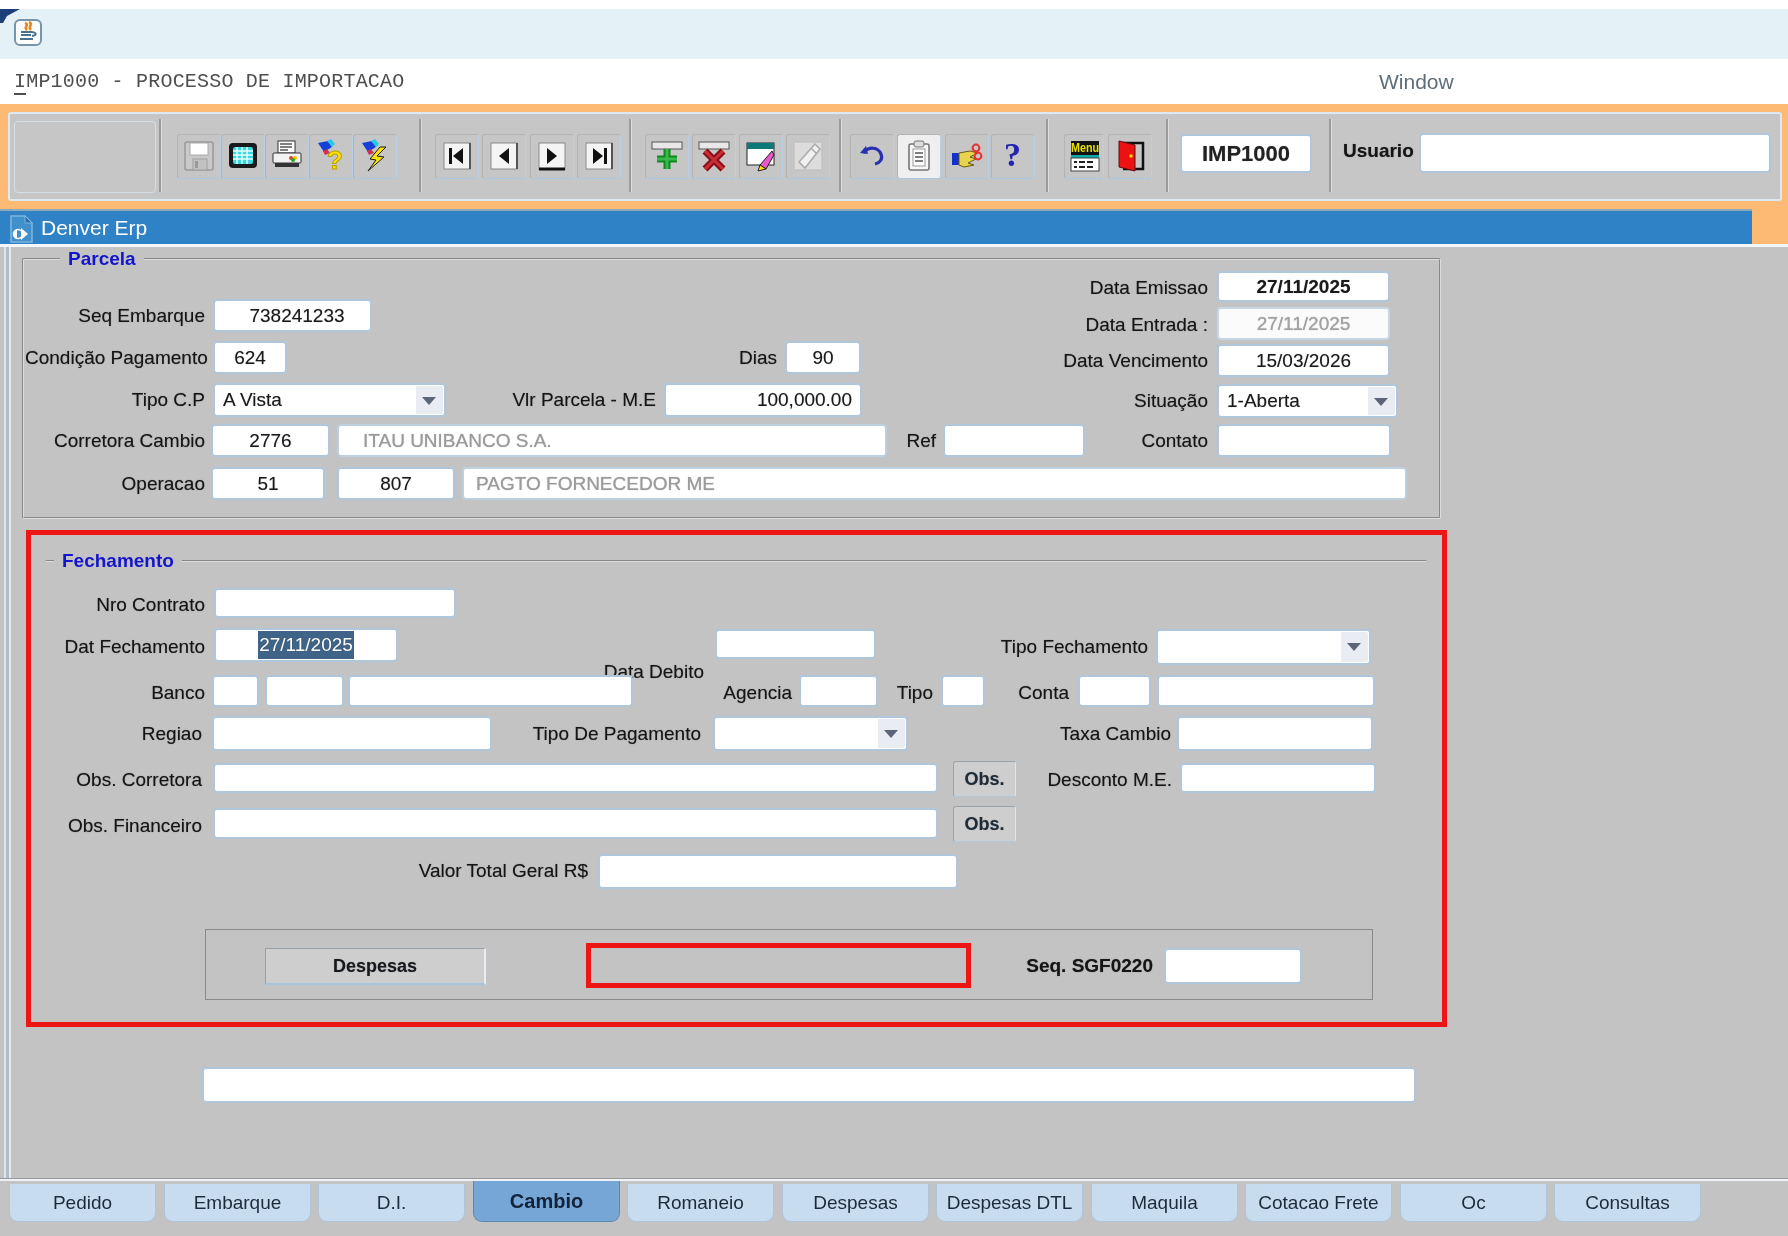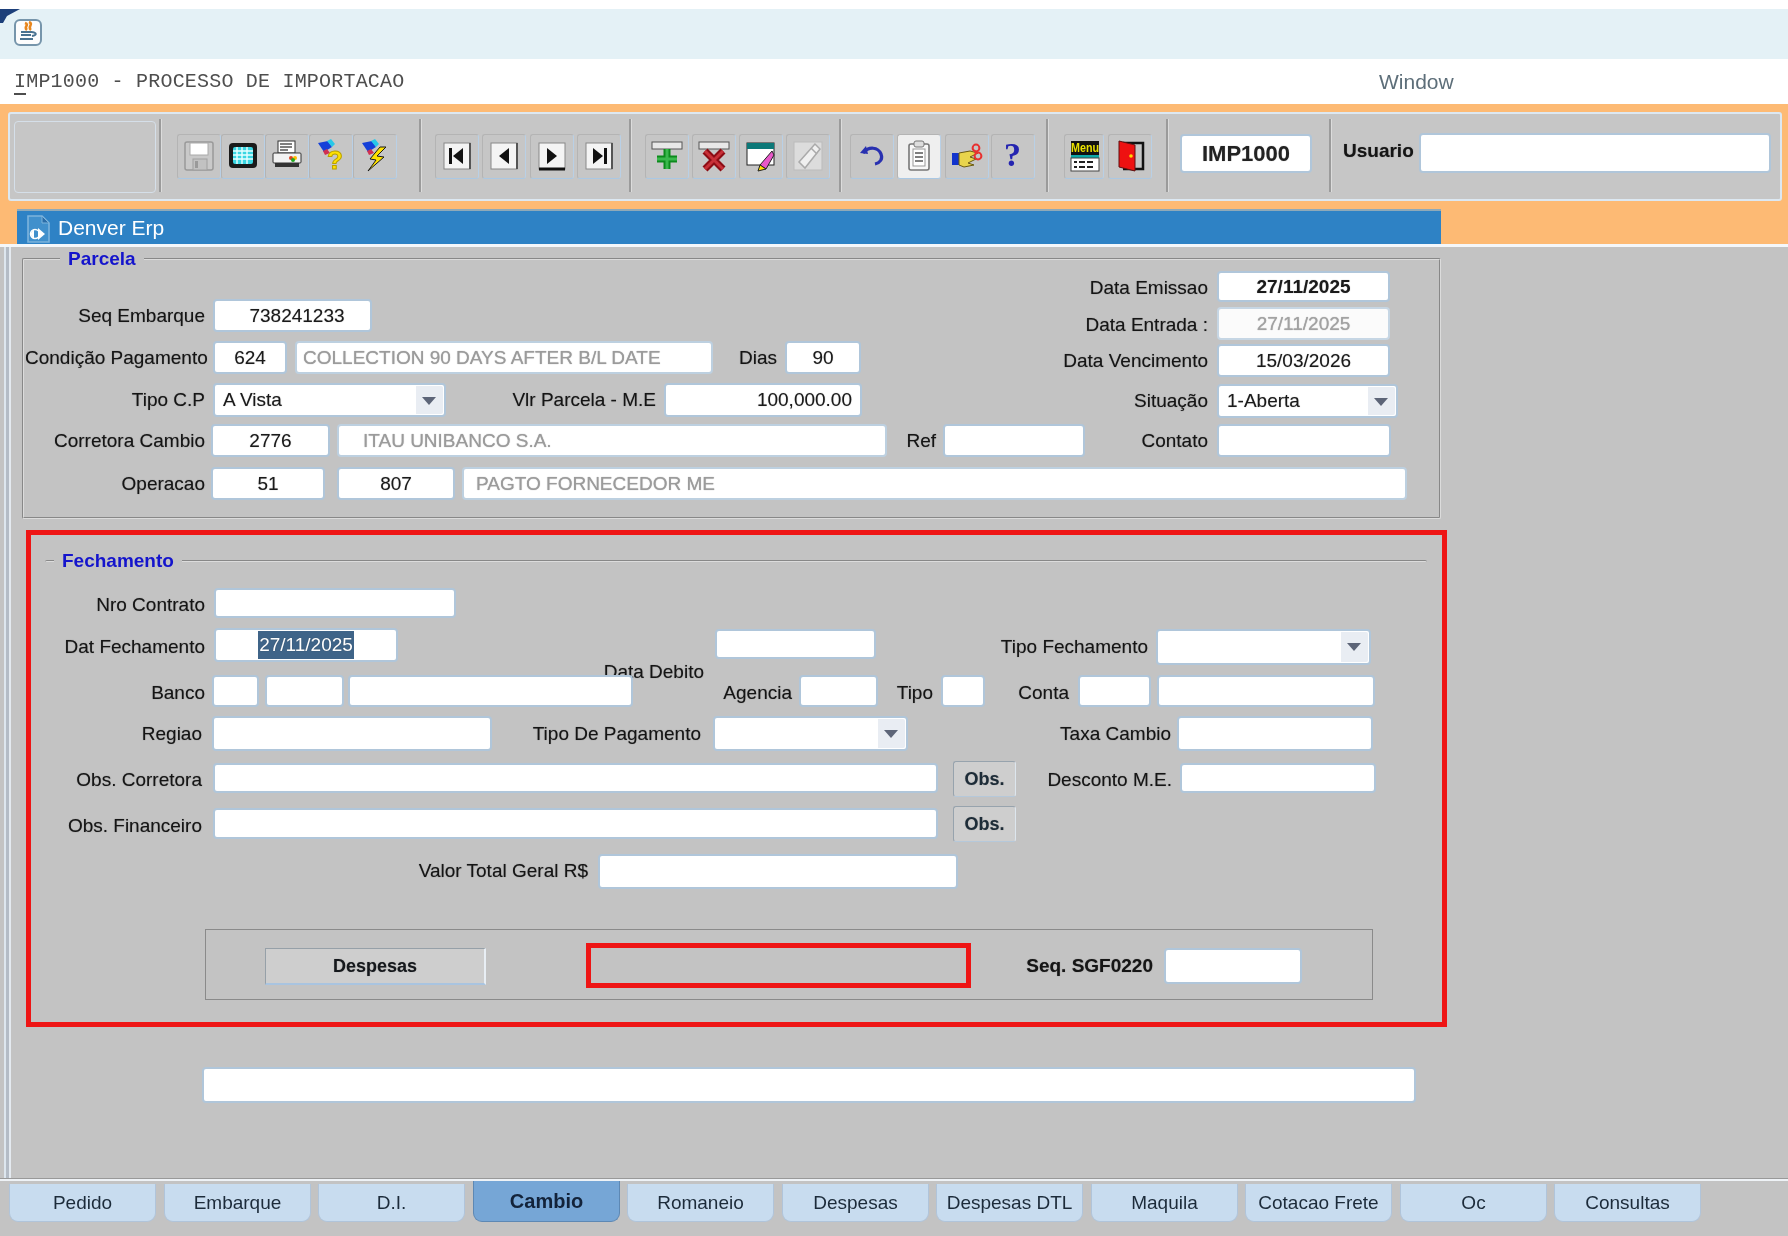--- a/index.html
+++ b/index.html
@@ -11,21 +11,21 @@
   #menubar{left:0;top:50px;width:1788px;height:45px;background:#ffffff;}
   #title{left:14px;top:61px;font-family:"Liberation Mono",monospace;font-size:20px;color:#4e4e4e;letter-spacing:0.2px;}
   #winmenu{left:1379px;top:61px;font-size:21px;color:#5d6e79;}
   
   #toolbar{left:8px;top:103px;width:1770px;height:85px;background:#c6c6c6;border:2px solid #dce8f2;border-radius:3px;}
   .sep{position:absolute;top:5px;width:2px;height:73px;background:#9b9b9b;box-shadow:1px 0 0 #dcdcdc;}
   .tbtn{position:absolute;top:20px;width:42px;height:43px;background:#c6c6c6;
      border:1px solid #b4b4b4;border-bottom-color:#aac8e4;border-right-color:#b9d0e6;border-radius:3px;}
   .tbtn svg{position:absolute;left:4px;top:4px;}
   
-  #bluebar{left:17px;top:200px;width:1424px;height:35px;background:#2e82c5;border-top:2px solid #8fa9b8;}
+  #bluebar{left:0;top:200px;width:1752px;height:35px;background:#2e82c5;border-top:2px solid #8fa9b8;}
   #bluebar .txt{position:absolute;left:41px;top:5px;color:#fff;font-size:21px;}
   #whiteline{left:0;top:235px;width:1788px;height:3px;background:#f4f7fa;}
   
   #content{left:0;top:238px;width:1788px;height:934px;background:#c3c3c3;}
   .lbl{position:absolute;font-size:19px;color:#151515;white-space:nowrap;text-shadow:0 0 1px rgba(20,20,20,0.45);}
   .lblr{text-align:right;}
   .fld{position:absolute;background:#fff;border:2px solid #b0c6da;border-radius:4px;
       font-size:19px;color:#1a1a1a;display:flex;align-items:center;text-shadow:0 0 1px rgba(20,20,20,0.4);}
   .fldc{justify-content:center;}
   .fldg{color:#9b9b9b;}
@@ -239,21 +239,20 @@
   <div class="abs" style="left:9px;top:238px;width:2px;height:931px;background:#e4eaf0;"></div>
 
   <div class="grp" style="left:22px;top:249px;width:1415px;height:257px;"></div>
   <div class="grplbl" style="left:60px;top:239px;">Parcela</div>
 
   <div class="lbl lblr" style="left:25px;top:296px;width:180px;">Seq Embarque</div>
   <div class="fld fldc" style="left:213px;top:290px;width:146px;height:29px;padding-left:9px;">738241233</div>
 
   <div class="lbl lblr" style="left:25px;top:338px;width:144px;">Condição Pagamento</div>
   <div class="fld fldc" style="left:213px;top:332px;width:70px;height:29px;">624</div>
-  <div class="fld fldg" style="left:295px;top:332px;width:408px;height:29px;padding-left:6px;border-color:#bdd0e0;">COLLECTION 90 DAYS AFTER B/L DATE</div>
   <div class="lbl lblr" style="left:637px;top:338px;width:140px;">Dias</div>
   <div class="fld fldc" style="left:785px;top:332px;width:72px;height:29px;">90</div>
 
   <div class="lbl lblr" style="left:25px;top:380px;width:180px;">Tipo C.P</div>
   <div class="fld" style="left:213px;top:374px;width:221px;height:30px;padding-left:8px;">A Vista<span class="combo-arrow"></span></div>
   <div class="lbl lblr" style="left:476px;top:380px;width:180px;">Vlr Parcela - M.E</div>
   <div class="fld" style="left:664px;top:374px;width:186px;height:30px;justify-content:flex-end;padding-right:8px;">100,000.00</div>
 
   <div class="lbl lblr" style="left:25px;top:421px;width:180px;">Corretora Cambio</div>
   <div class="fld fldc" style="left:211px;top:415px;width:115px;height:29px;">2776</div>

